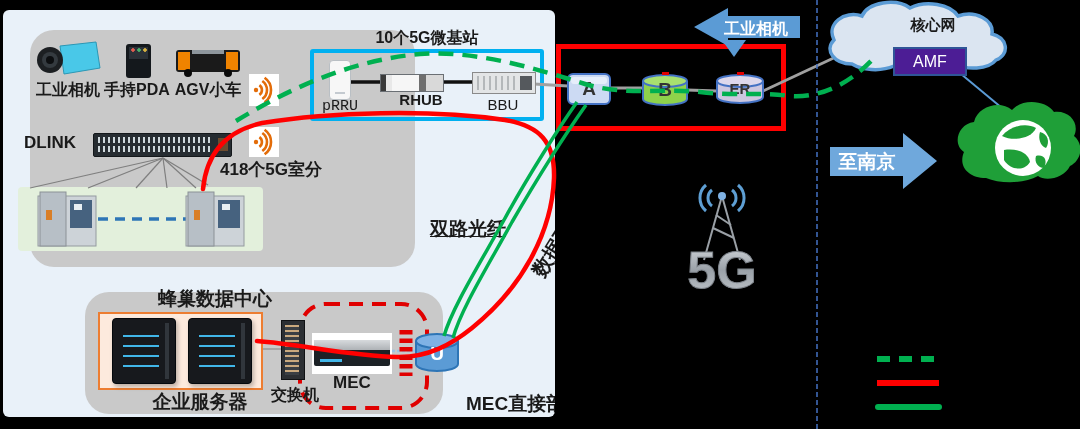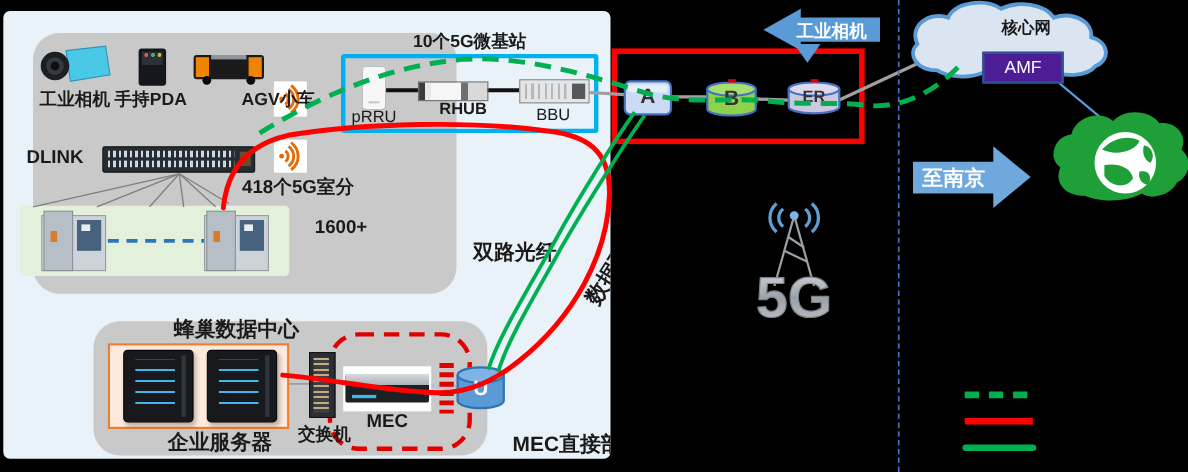--- a/index.html
+++ b/index.html
@@ -246,29 +246,28 @@
       <div class="s"></div>
     </div>
   <div id="rhub-dev" class="abs z3"></div>
   <div id="bbu-dev" class="abs z3">
       <div class="slots"></div>
       <div class="blk"></div>
     </div>
 
   <div class="lbl c b z4" style="left:30px;top:80px;width:76px;font-size:16px;">工业相机</div>
   <div class="lbl c b z4" style="left:104px;top:80px;width:66px;font-size:16px;text-align:center;">手持PDA</div>
-  <div class="lbl c b z4" style="left:172px;top:80px;width:72px;font-size:16px;margin-left:45px;">AGV小车</div>
+  <div class="lbl c b z4" style="left:172px;top:80px;width:72px;font-size:16px;">AGV小车</div>
   <div class="lbl b z4" style="left:24px;top:133px;font-size:17px;">DLINK</div>
   <div class="lbl b z4" style="left:220px;top:158px;font-size:17px;">418个5G室分</div>
-  <div class="lbl c b z4" style="left:262px;top:197px;width:96px;font-size:17px;">1600+</div>
   <div class="lbl c b z4" style="left:368px;top:28px;width:118px;font-size:16px;">10个5G微基站</div>
-  <div class="lbl c z4" style="left:316px;top:98px;width:48px;font-size:15px;">pRRU</div>
+  <div class="lbl c z4" style="left:316px;top:98px;width:48px;font-size:15px;font-family:Liberation Mono, monospace;">pRRU</div>
   <div class="lbl c z4" style="left:390px;top:91px;width:62px;font-size:15px;font-weight:bold;">RHUB</div>
   <div class="lbl c z4" style="left:474px;top:96px;width:58px;font-size:15px;">BBU</div>
-  <div class="lbl b z4" style="left:430px;top:216px;font-size:19px;">双路光纤</div>
+  <div class="lbl b z4" style="left:430px;top:216px;font-size:19px;text-decoration:underline;">双路光纤</div>
   <div class="lbl c b z4" style="left:142px;top:389px;width:116px;font-size:19px;">企业服务器</div>
   <div class="lbl c b z4" style="left:148px;top:286px;width:134px;font-size:19px;">蜂巢数据中心</div>
   <div class="lbl c b z4" style="left:266px;top:385px;width:58px;font-size:16px;">交换机</div>
   <div class="lbl c z4" style="left:330px;top:373px;width:44px;font-size:17px;font-weight:600;">MEC</div>
   <div class="lbl c z4" style="left:416px;top:340px;width:42px;font-size:19px;line-height:28px;color:#fff;font-weight:600;">U</div>
   <div class="lbl c z4" style="left:568px;top:74px;width:42px;font-size:19px;line-height:30px;font-weight:600;color:#333;">A</div>
   <div class="lbl c z4" style="left:643px;top:74px;width:44px;font-size:19px;line-height:32px;font-weight:600;color:#333;">B</div>
   <div class="lbl c z4" style="left:717px;top:74px;width:46px;font-size:15px;line-height:30px;font-weight:600;color:#333;">ER</div>
   <div class="lbl c b z4" style="left:716px;top:19px;width:80px;font-size:16px;color:#fff;">工业相机</div>
   <div class="lbl c b z4" style="left:893px;top:16px;width:80px;font-size:15px;">核心网</div>

